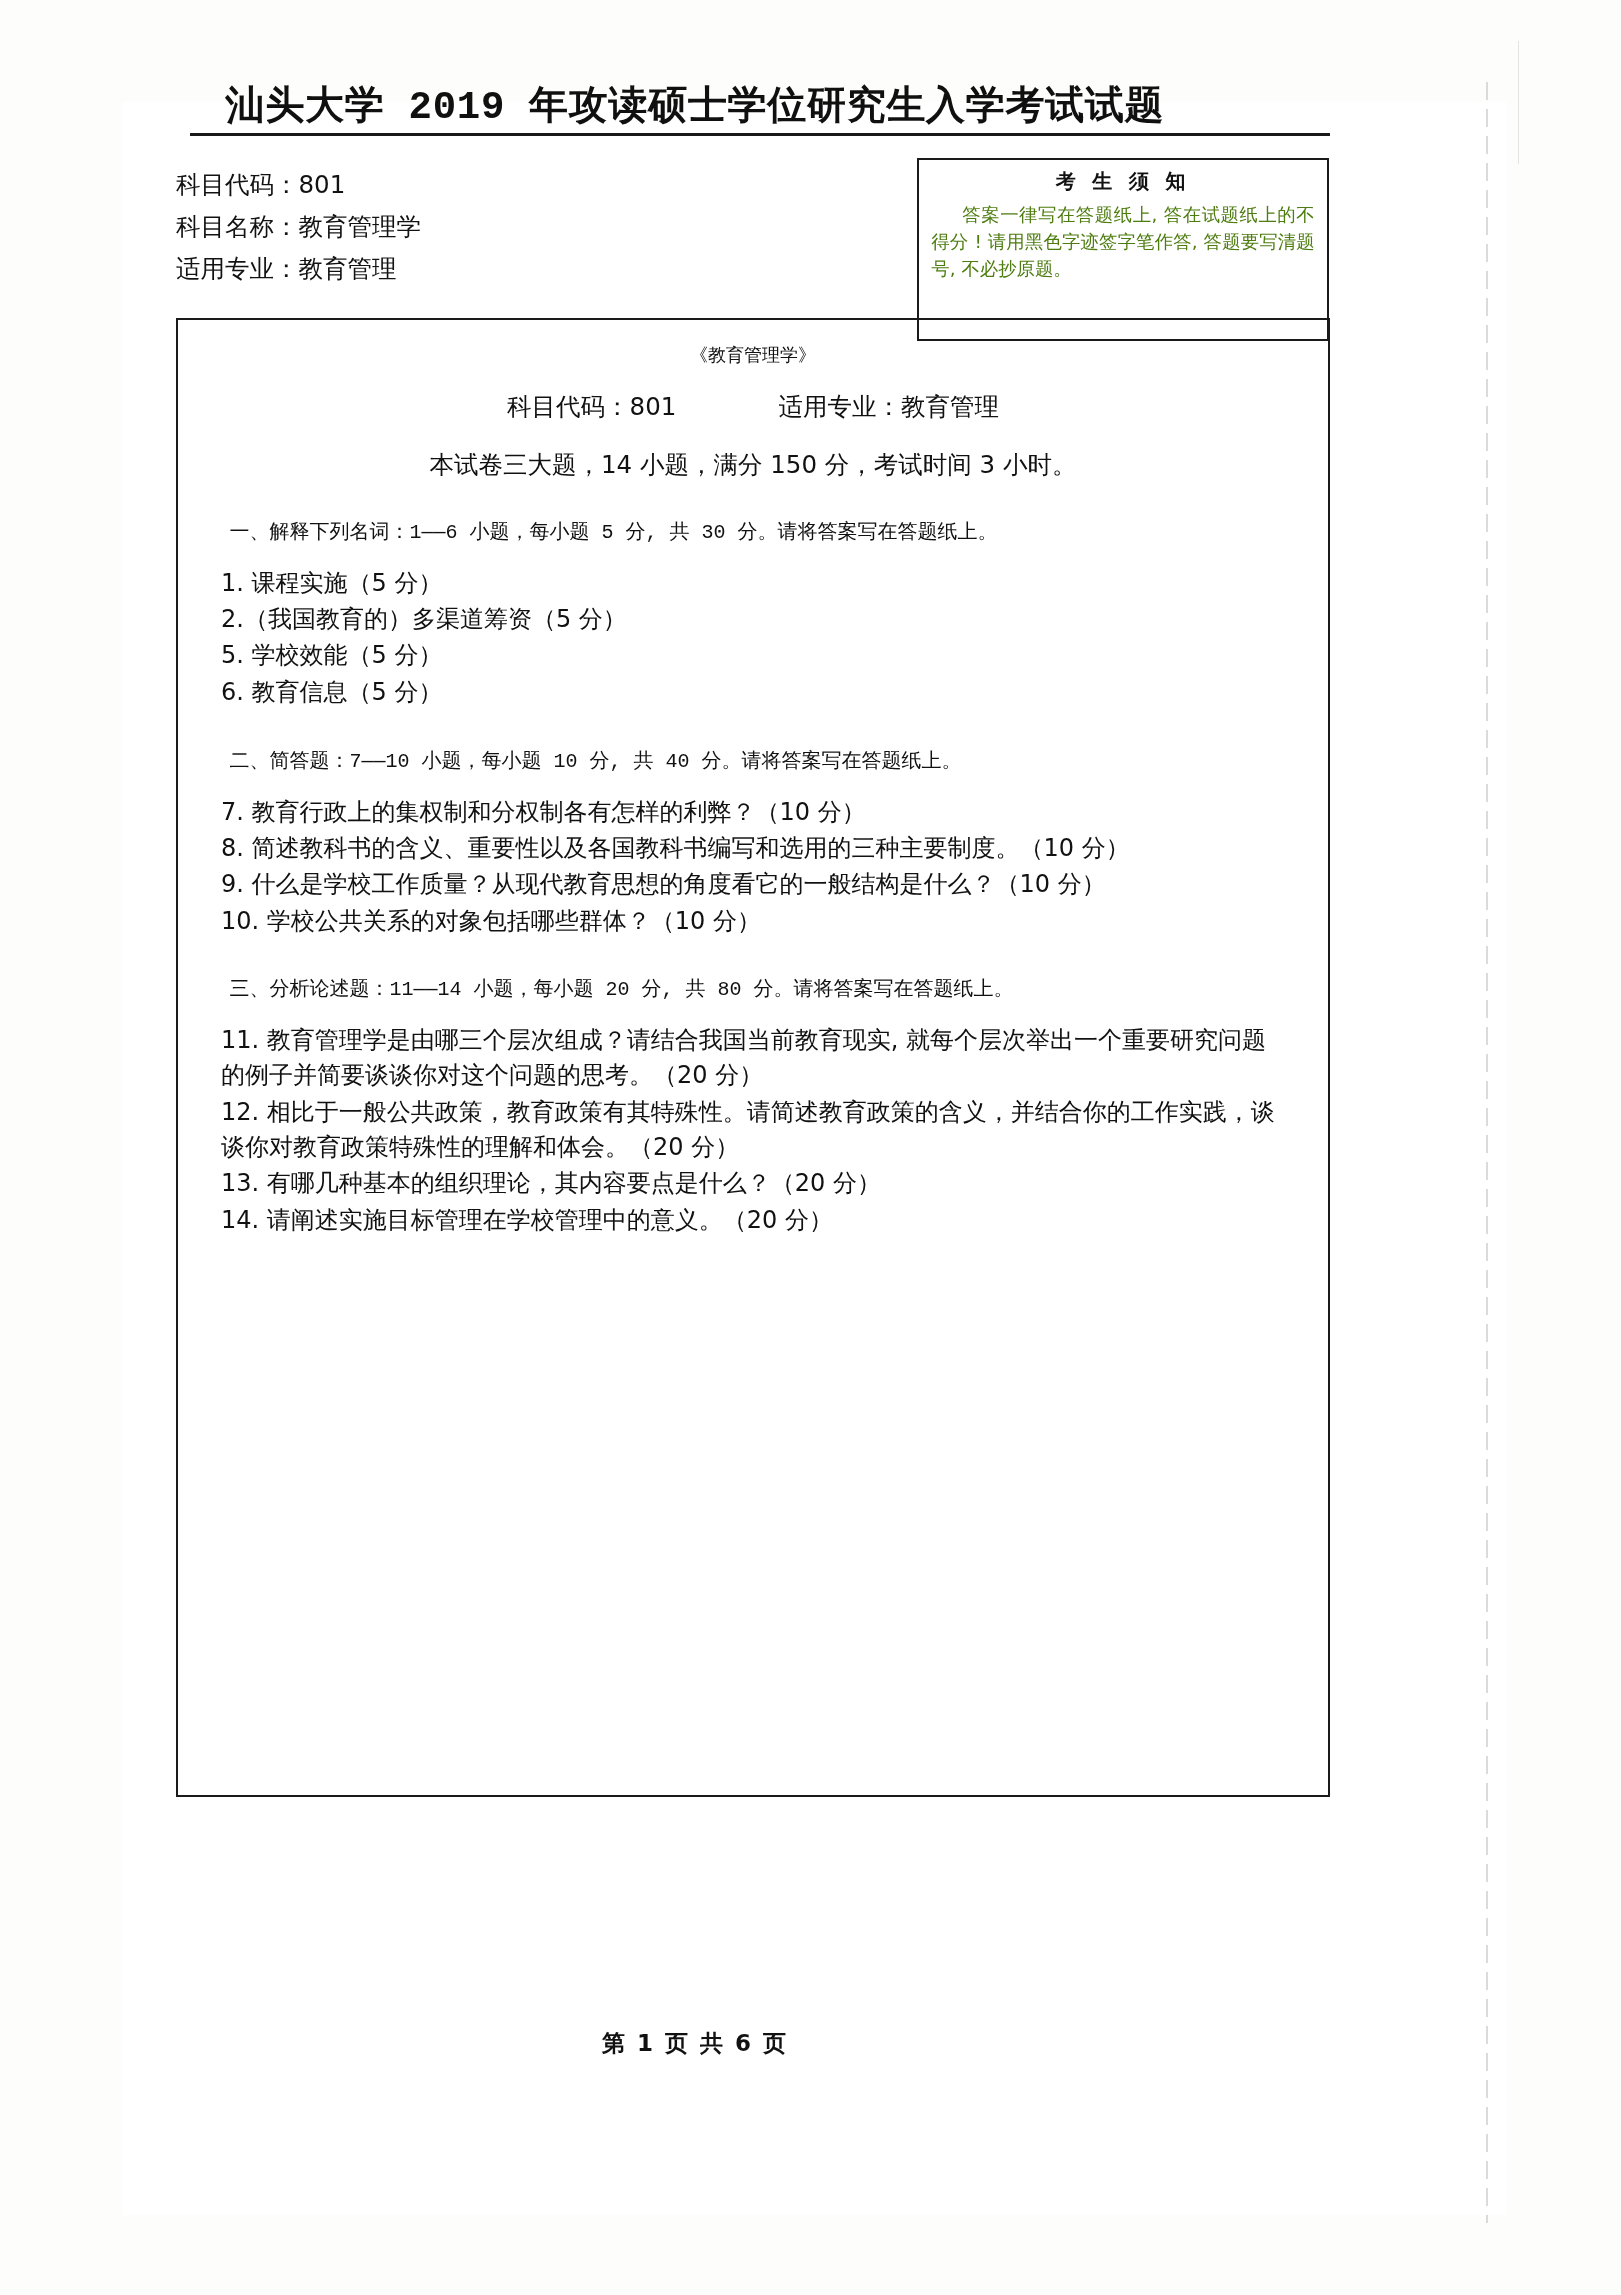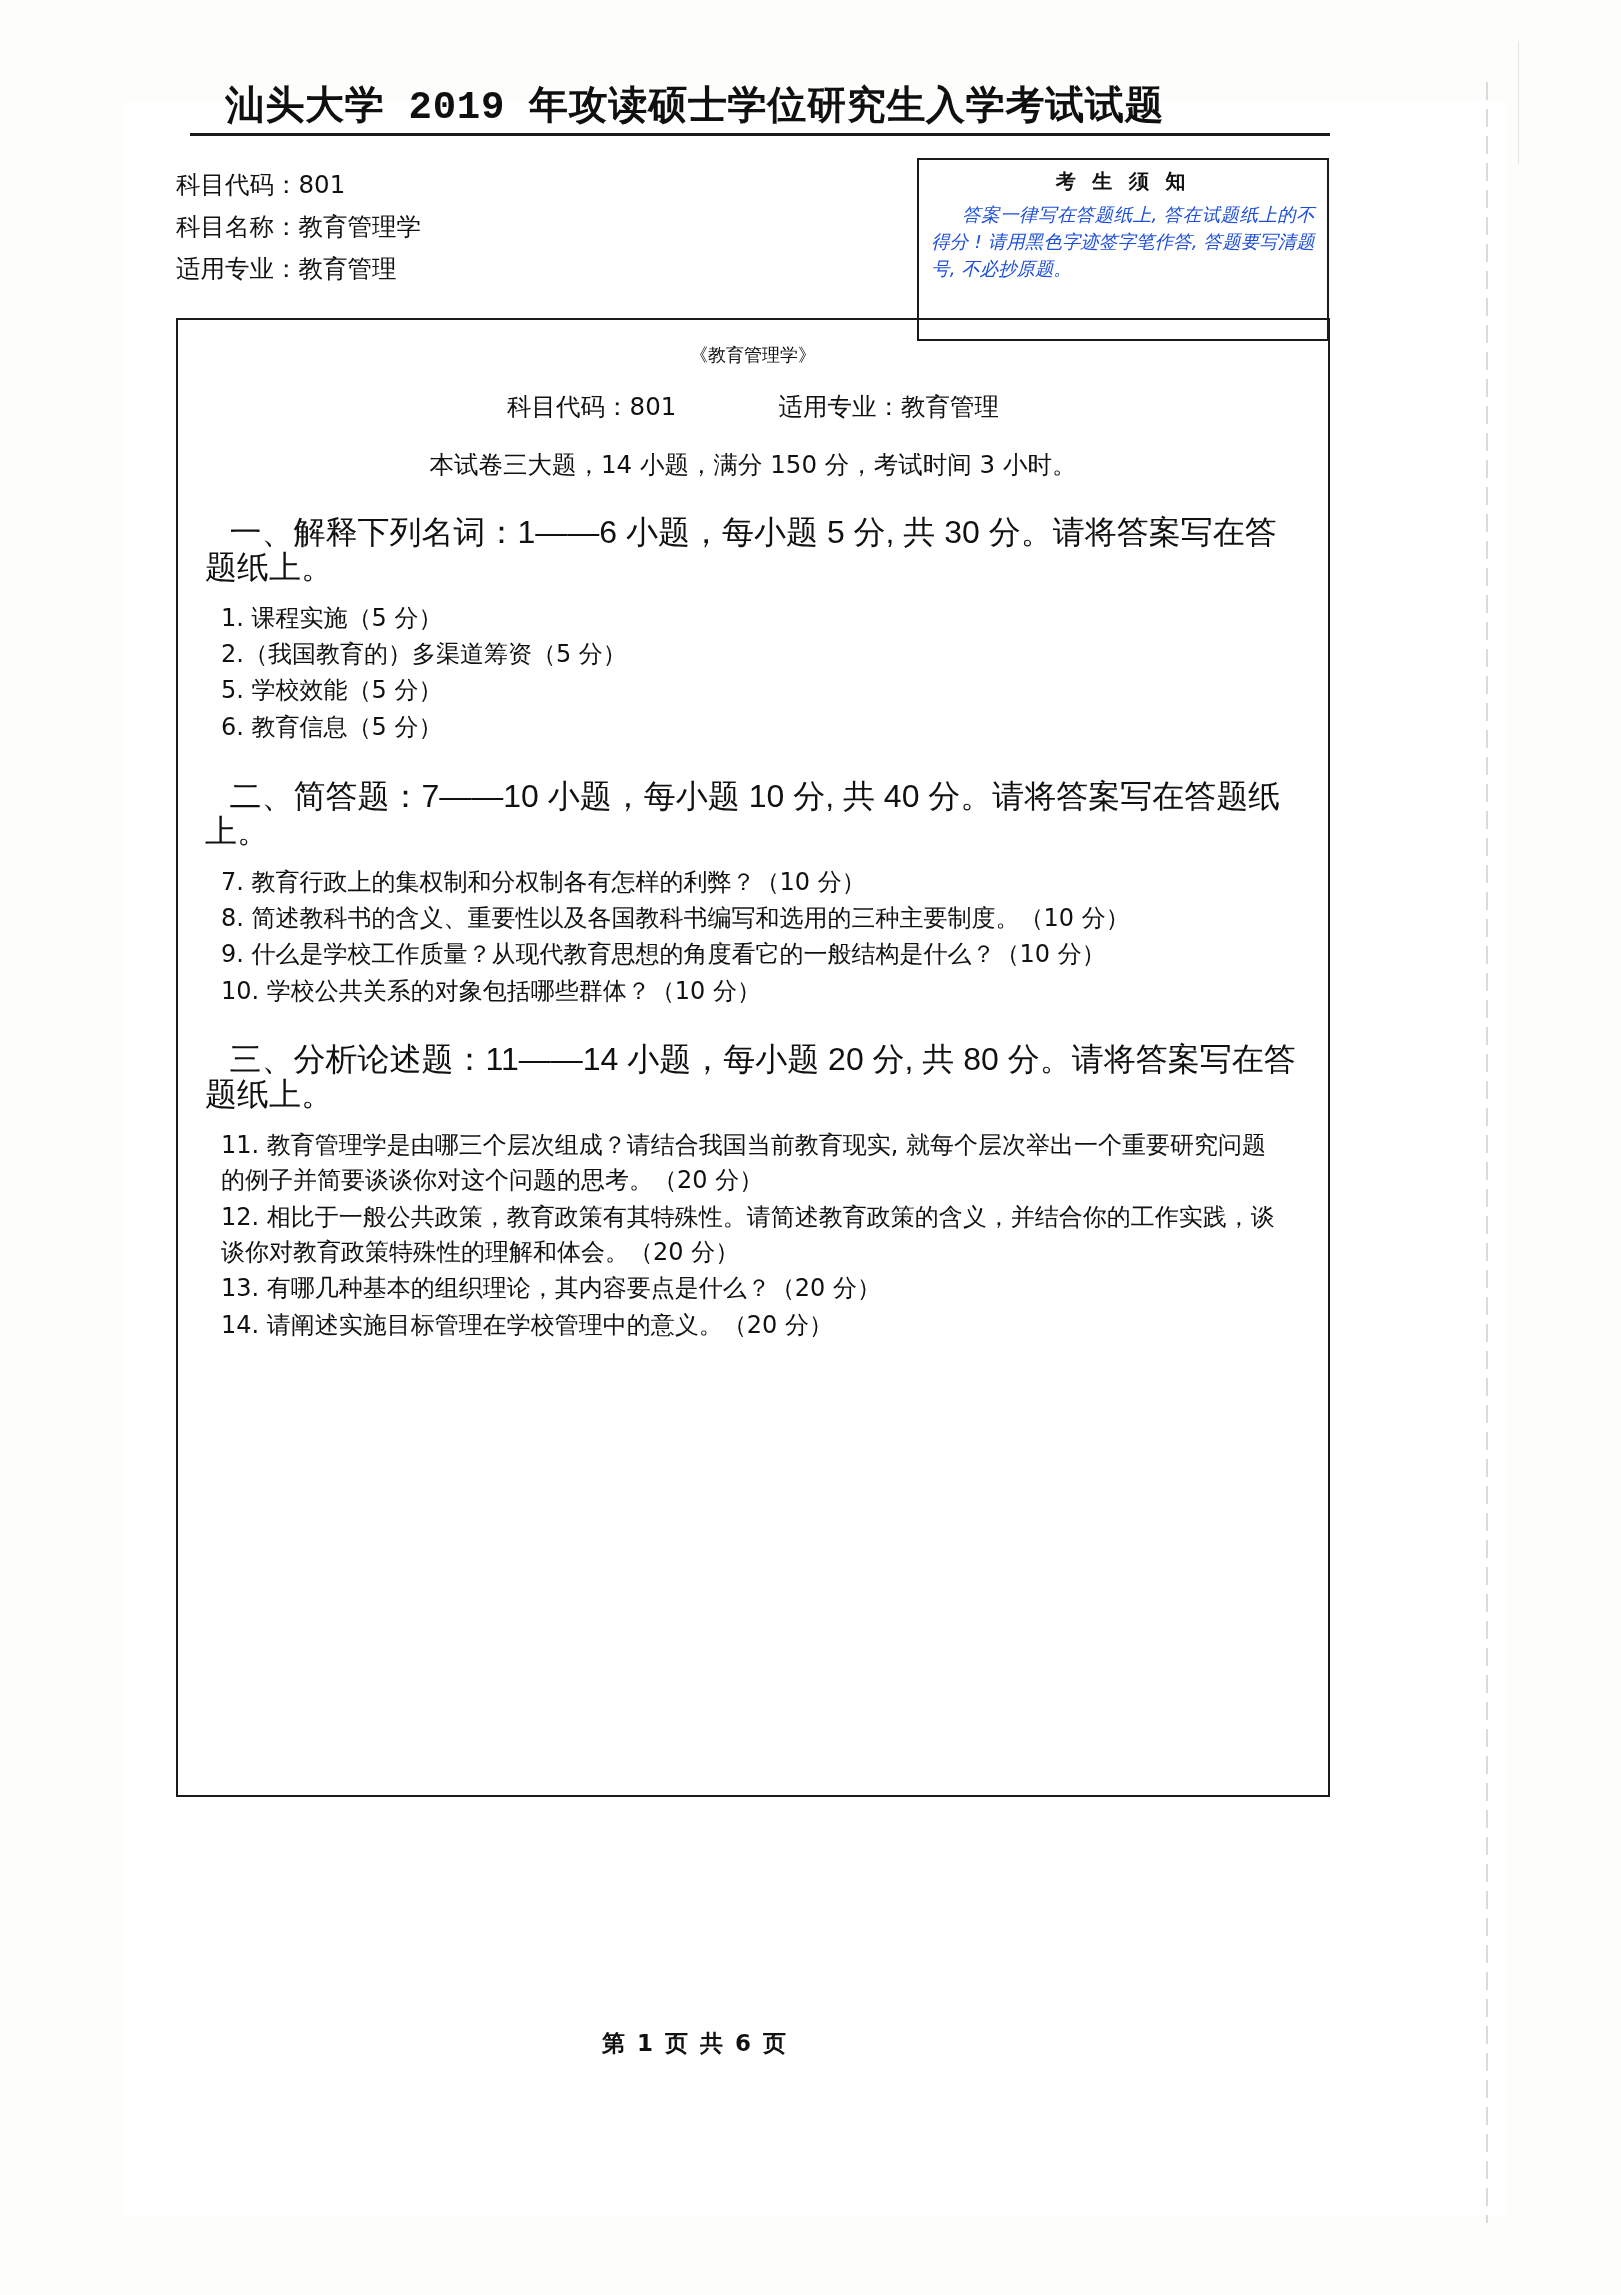--- a/index.html
+++ b/index.html
@@ -107,22 +107,21 @@
     letter-spacing: 4.8px;
     margin-bottom: 5.5px;
     color: #111;
   }
   .notice-body {
     font-family: "DejaVu Sans", sans-serif;
     font-size: 18.4px;
     line-height: 27px;
     text-align: justify;
     text-indent: 31px;
-    color: #1d4ed8;
-    font-style: italic;
+    color: #4d7c0f;
   }
 
   
   .paper {
     position: absolute;
     left: 176px;
     top: 318px;
     width: 1154px;
     height: 1479px;
     border: 2.7px solid #1a1a1a;
@@ -148,22 +147,22 @@
   .summary-line {
     text-align: center;
     font-family: "DejaVu Sans", sans-serif;
     font-size: 24.5px;
     margin-bottom: 34px;
     color: #111;
   }
 
   .section { margin-bottom: 9.5px; }
   .section-head {
-    font-family: Liberation Sans, sans-serif;
-    font-size: 32px;
+    font-family: Liberation Mono, monospace;
+    font-size: 20px;
     line-height: 35px;
     text-indent: 24.5px;
     color: #111;
     margin-bottom: 2.7px;
   }
   .qlist { list-style: none; margin: 16px; padding: 0; }
   .qitem {
     font-family: "DejaVu Sans", sans-serif;
     font-size: 24px;
     line-height: 35px;

